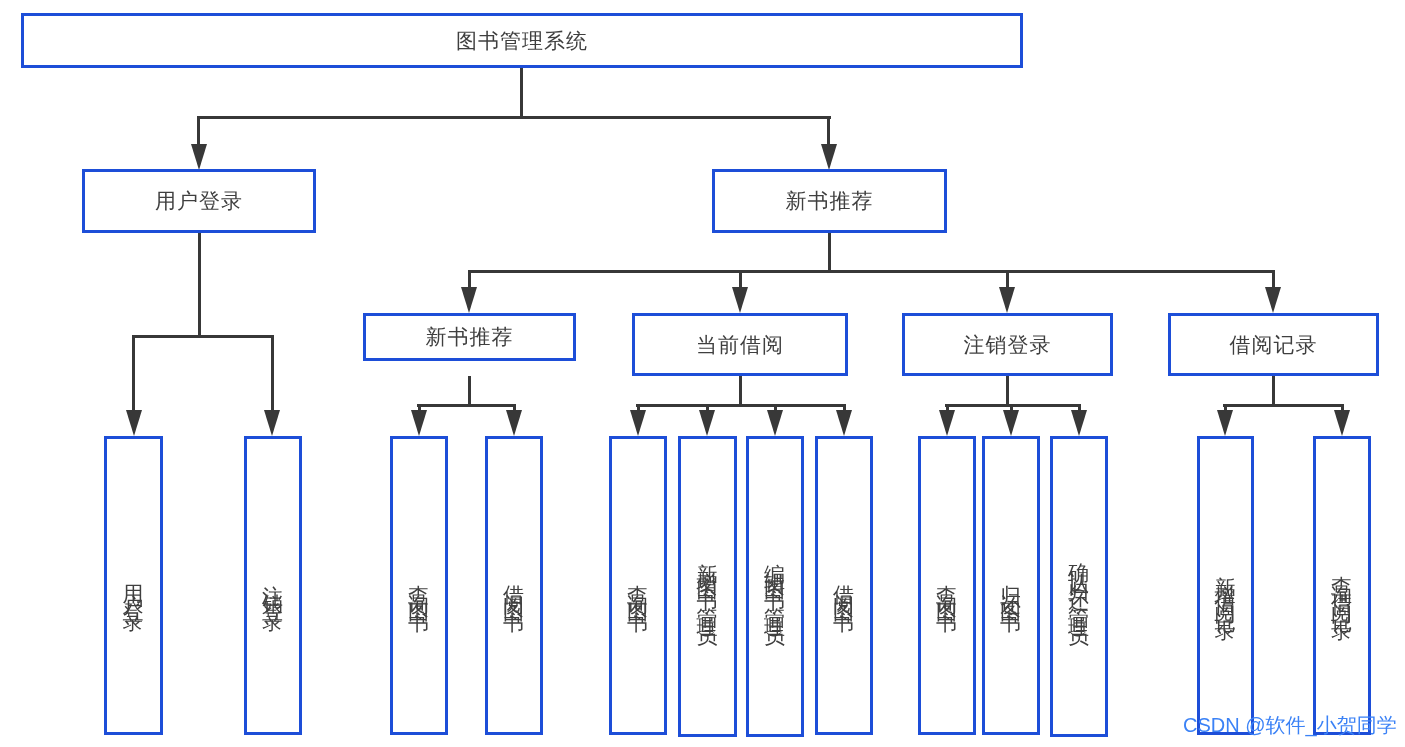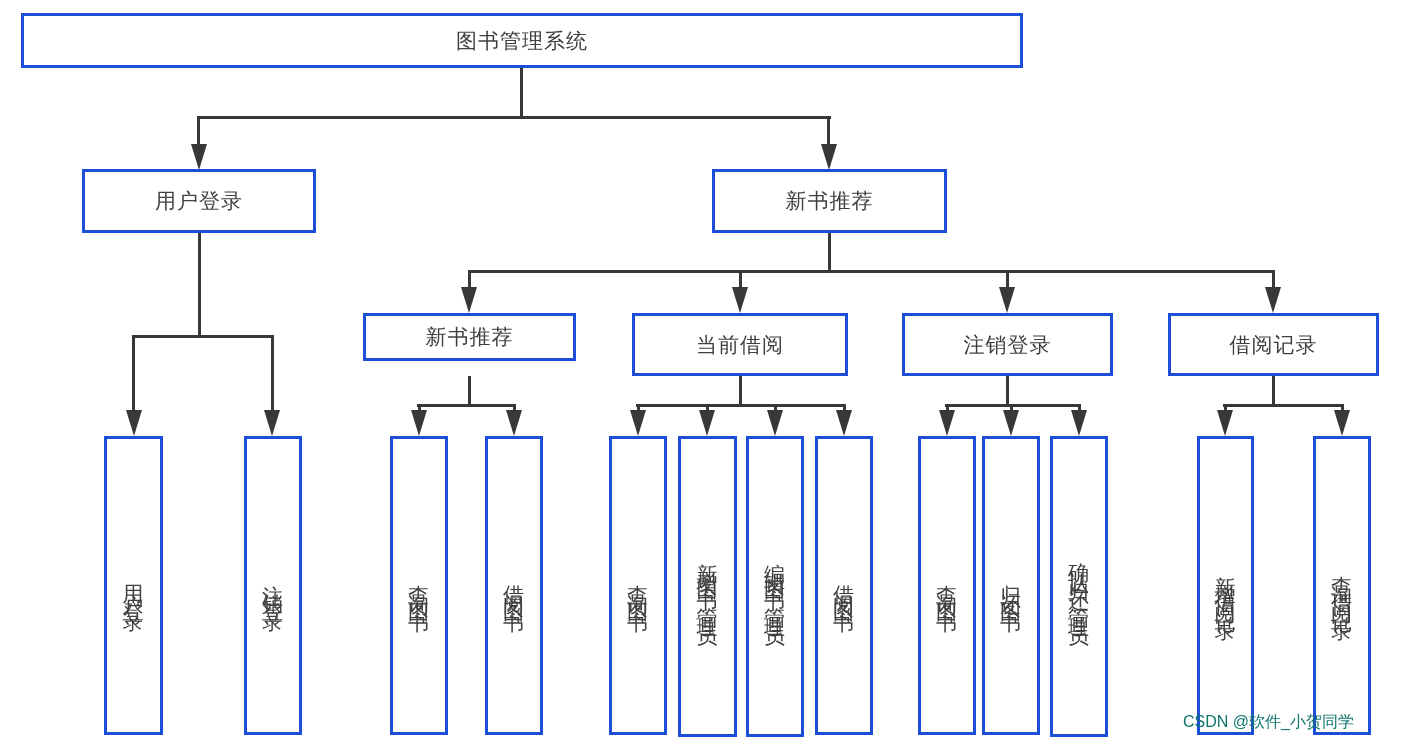--- a/index.html
+++ b/index.html
@@ -16,21 +16,21 @@
     writing-mode:vertical-rl;letter-spacing:9px;line-height:1;
     font-size:21px;padding-top:0;
   }
   .line{position:absolute;background:#383838;}
   .arrowhead{
     position:absolute;width:0;height:0;
     border-left:8px solid transparent;border-right:8px solid transparent;
     border-top:26px solid #383838;
   }
   .watermark{
-    position:absolute;left:1183px;top:712px;color:#0f766e;font-size:16px;
+    position:absolute;left:1183px;top:712px;color:#3b82f6;font-size:20px;
     white-space:nowrap;z-index:5;letter-spacing:0px;
   }
 </style>
 </head>
 <body>
 
 <div id="canvas">
 
   <div class="box" style="left:21px;top:13px;width:1002px;height:55px;">
     <span>图书管理系统</span>

